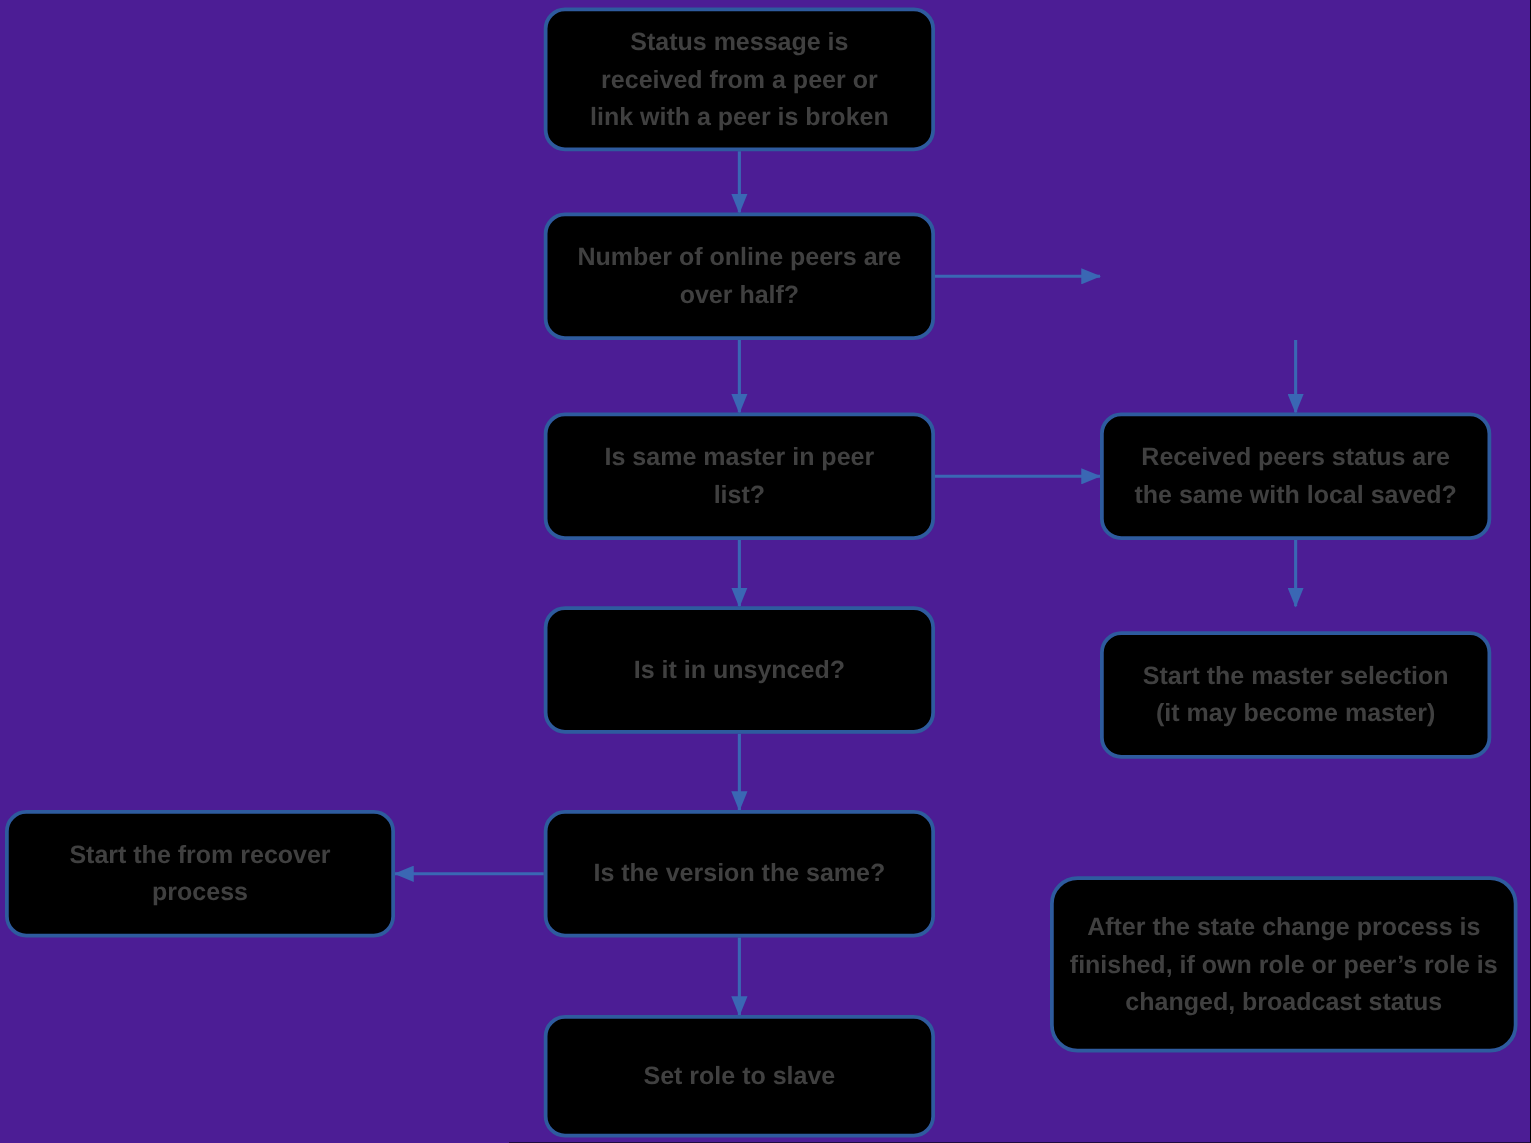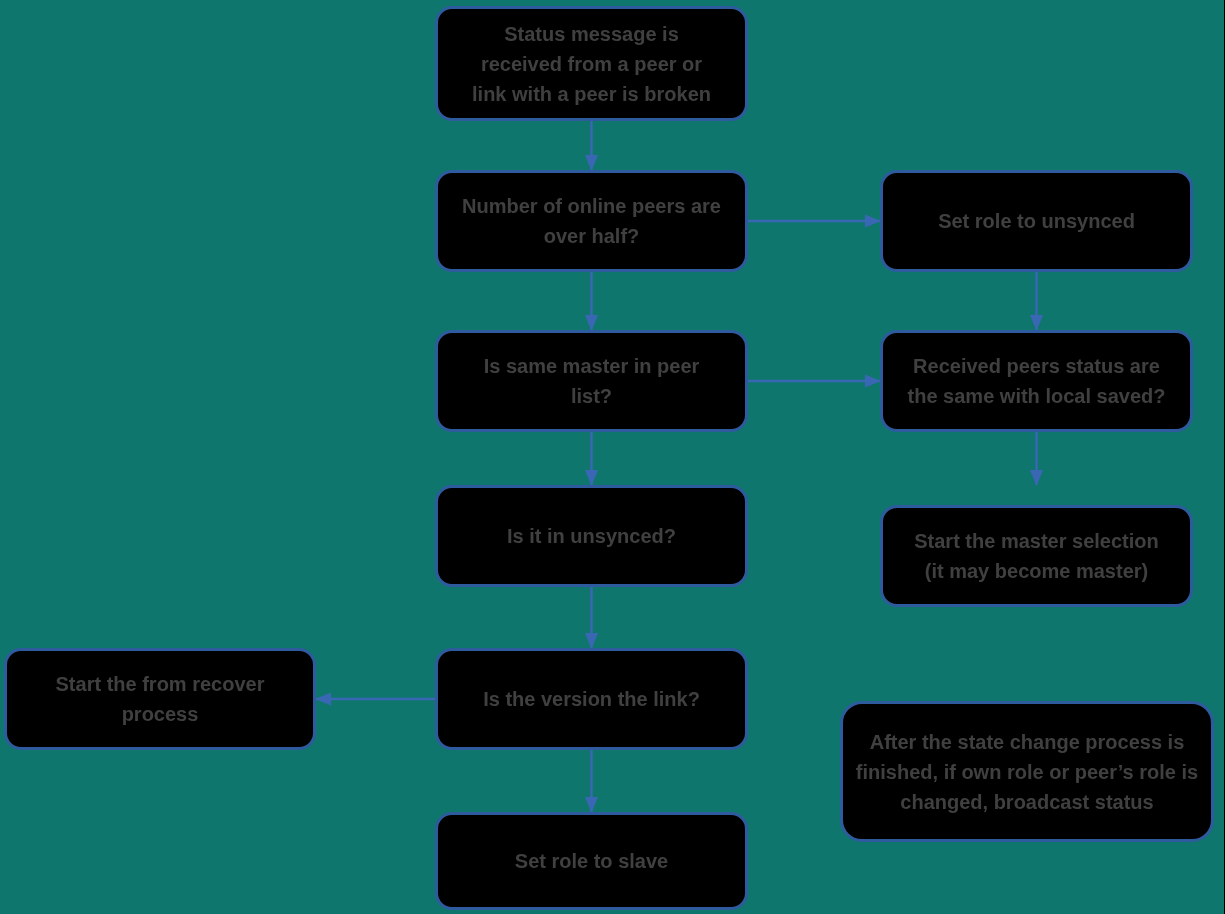--- a/index.html
+++ b/index.html
@@ -2,21 +2,21 @@
 <html><head>
 <meta charset="utf-8">
 <style>
   * { margin: 0; padding: 0; box-sizing: border-box; }
   html, body { background: #000; }
   body { font-family: "Liberation Sans", "DejaVu Sans", sans-serif; }
   #canvas {
     position: relative;
     width: 1224px;
     height: 914px;
-    background: #0f766e;
+    background: #4c1d95;
     overflow: hidden;
   }
   .node {
     position: absolute;
     background: #000000;
     border: 3px solid #2e5b9e;
     border-radius: 17px;
     color: #404040;
     font-size: 20px;
     font-weight: 700;
@@ -60,42 +60,39 @@
     </svg>
 
   <div class="node" style="left:435px; top:6px; width:313px; height:115px;">
     <div class="label">Status message is received from a peer or link with a peer is broken</div>
   </div>
 
   <div class="node" style="left:435px; top:170px; width:313px; height:102px;">
     <div class="label">Number of online peers are over half?</div>
   </div>
 
-  <div class="node" style="left:880px; top:170px; width:313px; height:102px;">
-    <div class="label">Set role to unsynced</div>
-  </div>
 
   <div class="node" style="left:435px; top:330px; width:313px; height:102px;">
     <div class="label">Is same master in peer list?</div>
   </div>
 
   <div class="node" style="left:880px; top:330px; width:313px; height:102px;">
     <div class="label">Received peers status are the same with local saved?</div>
   </div>
 
   <div class="node" style="left:435px; top:485px; width:313px; height:102px;">
     <div class="label">Is it in unsynced?</div>
   </div>
 
   <div class="node" style="left:880px; top:485px; width:313px; height:102px;margin-top:20px;">
     <div class="label">Start the master selection (it may become master)</div>
   </div>
 
   <div class="node" style="left:435px; top:648px; width:313px; height:102px;">
-    <div class="label">Is the version the link?</div>
+    <div class="label">Is the version the same?</div>
   </div>
 
   <div class="node" style="left:4px; top:648px; width:312px; height:102px;">
     <div class="label">Start the from recover process</div>
   </div>
 
   <div class="node" style="left:435px; top:812px; width:313px; height:98px;">
     <div class="label">Set role to slave</div>
   </div>
 

